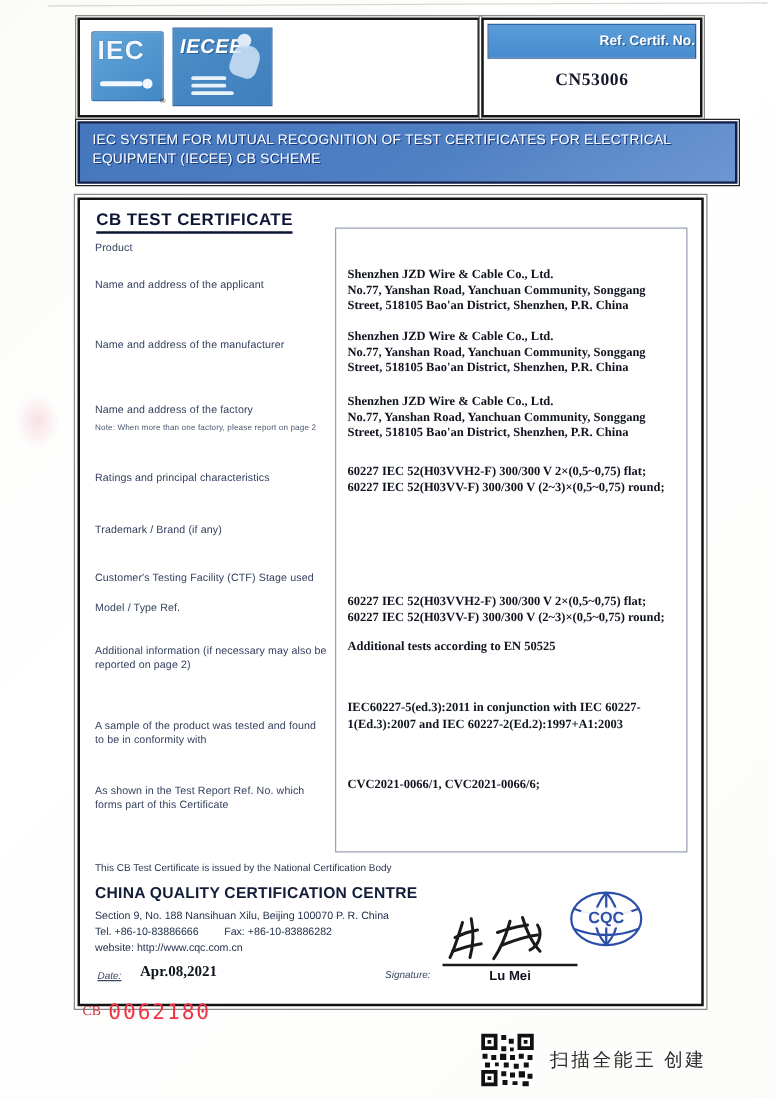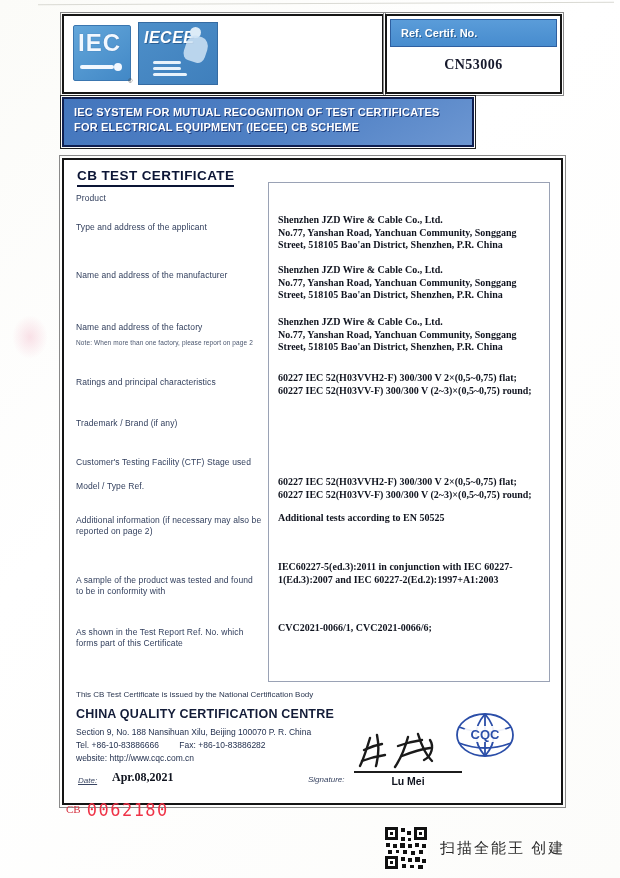--- a/index.html
+++ b/index.html
@@ -29,21 +29,21 @@
     background:#fff;border:2px solid #161616;
     outline:1px solid #8a8a8a;outline-offset:1px;
   }
   .iec-logo{
     position:absolute;left:9px;top:9px;width:56px;height:54px;
     background:linear-gradient(145deg,#63a6da,#4288c6);
     border:1px solid #3a76b0;border-radius:2px;
   }
   .iec-text{
     position:absolute;left:4px;top:3px;
-    font-size:24px;font-weight:bold;letter-spacing:1px;color:#f2f8ff;
+    font-size:21px;font-weight:bold;letter-spacing:1px;color:#f2f8ff;
     text-shadow:0 0 1px #2c6098;
   }
   .iec-bar{position:absolute;left:6px;bottom:11px;width:34px;height:4px;background:#f2f8ff;border-radius:2px;}
   .iec-dot{position:absolute;right:8px;bottom:9px;width:8px;height:8px;background:#f2f8ff;border-radius:50%;}
   .reg-mark{position:absolute;left:64px;top:62px;font-size:6px;color:#444;}
   .iecee-logo{
     position:absolute;left:74px;top:6px;width:78px;height:61px;
     background:linear-gradient(145deg,#4d8fc9,#3f7fbc);
     border:1px solid #356ba2;border-radius:0;overflow:hidden;
   }
@@ -62,37 +62,36 @@
   .ref-box{
     position:absolute;left:385px;top:14px;width:173px;height:76px;
     background:#fff;border:2px solid #161616;
     outline:1px solid #8a8a8a;outline-offset:1px;
   }
   .ref-head{
     margin:3px 3px 0 3px;height:26px;
     background:linear-gradient(#5a9cd9,#478cce);
     border:1px solid #2e5fa0;
     color:#fff;font-size:11px;font-weight:bold;
-    text-align:left;line-height:26px;
+    text-align:right;line-height:26px;
     text-shadow:1px 1px 0 #2c5f94;
-    padding-left:10px;
   }
   .ref-num{
     text-align:center;margin-top:10px;
     font-family:"Liberation Serif", serif;
     font-size:14px;font-weight:bold;color:#15182b;letter-spacing:.5px;
   }
 
   
   .banner{
-    position:absolute;left:62px;top:97px;width:412px;height:50px;
+    position:absolute;left:62px;top:97px;width:528px;height:50px;
     background:linear-gradient(150deg,#4476bd 0%,#4f80c4 55%,#6d97d2 100%);
     border:2px solid #0f1f50;
     outline:1px solid #222;outline-offset:1px;
-    color:#fff;font-size:11px;font-weight:bold;line-height:1.4;
+    color:#fff;font-size:11px;font-weight:normal;line-height:1.4;
     padding:6px 10px;box-sizing:border-box;
     text-shadow:1px 1px 0 #1b3a7a;letter-spacing:.2px;
   }
 
   
   .main-box{
     position:absolute;left:62px;top:158px;width:497px;height:643px;
     background:#fff;border:2px solid #141414;
     outline:1px solid #8a8a8a;outline-offset:2px;
   }
@@ -175,21 +174,21 @@
   <div class="banner">
     <span>IEC SYSTEM FOR MUTUAL RECOGNITION OF TEST CERTIFICATES FOR ELECTRICAL EQUIPMENT (IECEE) CB SCHEME</span>
   </div>
 
   <div class="main-box">
     <div class="title">CB TEST CERTIFICATE</div>
 
     <div class="value-box"></div>
 
     <div class="lbl" style="top:33px">Product</div>
-    <div class="lbl" style="top:62px">Type and address of the applicant</div>
+    <div class="lbl" style="top:62px">Name and address of the applicant</div>
     <div class="lbl" style="top:110px">Name and address of the manufacturer</div>
     <div class="lbl" style="top:162px">Name and address of the factory</div>
     <div class="note" style="top:179px">Note: When more than one factory, please report on page 2</div>
     <div class="lbl" style="top:217px">Ratings and principal characteristics</div>
     <div class="lbl" style="top:258px">Trademark / Brand (if any)</div>
     <div class="lbl" style="top:297px">Customer's Testing Facility (CTF) Stage used</div>
     <div class="lbl" style="top:321px">Model / Type Ref.</div>
     <div class="lbl" style="top:355px">Additional information (if necessary may also be reported on page 2)</div>
     <div class="lbl" style="top:415px">A sample of the product was tested and found to be in conformity with</div>
     <div class="lbl" style="top:467px">As shown in the Test Report Ref. No. which forms part of this Certificate</div>

